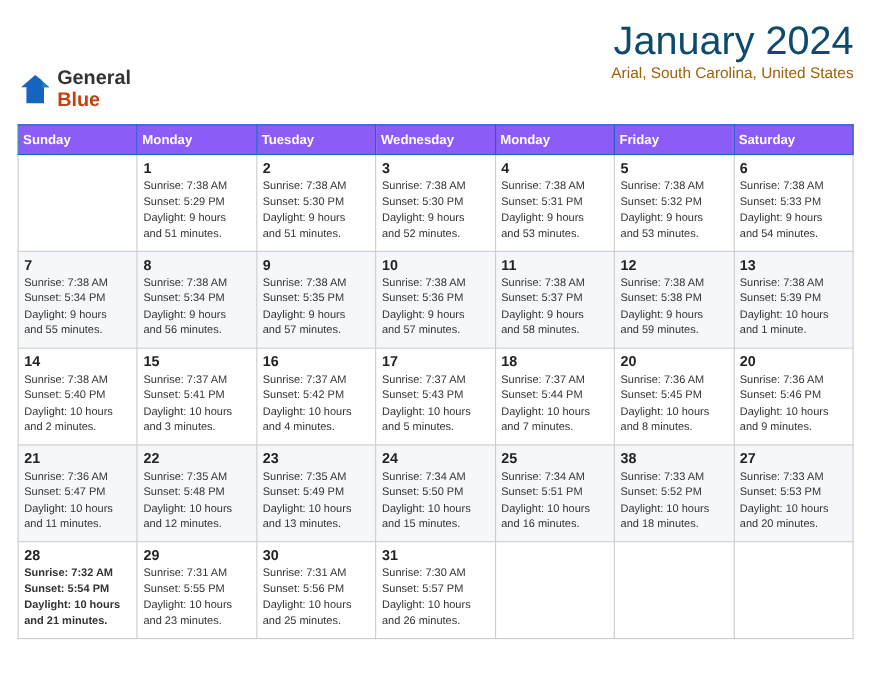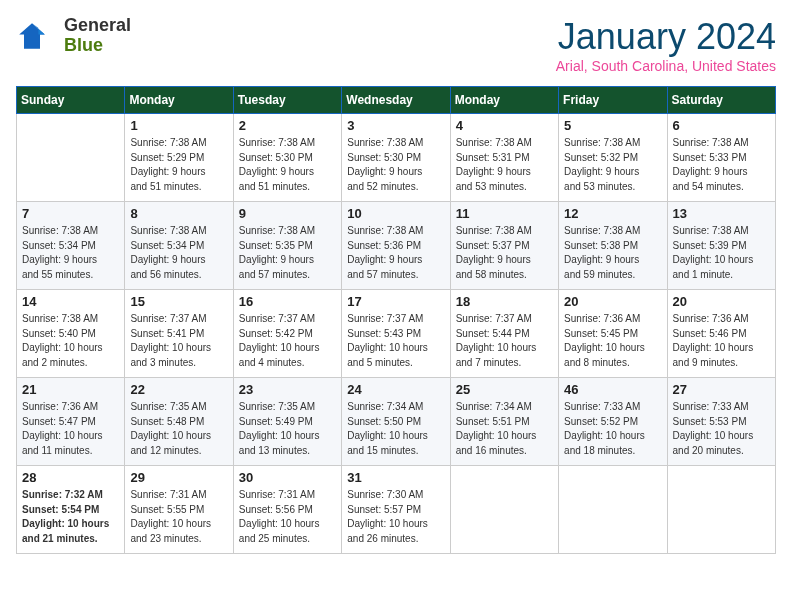--- a/index.html
+++ b/index.html
@@ -12,52 +12,53 @@
     }
     .header {
       display: flex;
       justify-content: space-between;
       align-items: flex-start;
       margin-bottom: 12px;
     }
     .logo {
       display: flex;
       align-items: center;
-      gap: 16px;
+      gap: 4px;
+      margin-top: 45px;
     }
     .logo-text {
       font-size: 18px;
       font-weight: bold;
       line-height: 1.1;
     }
     .logo-general { color: #333; }
-    .logo-blue { color: #4d7c0f; }
+    .logo-blue { color: #c2410c; }
     .logo-icon {
       width: 32px;
       height: 32px;
     }
     .title-block {
       text-align: right;
     }
     .month-title {
       font-size: 36px;
       font-weight: normal;
       color: #0c4a6e;
     }
     .location {
       font-size: 14px;
-      color: #ec4899;
+      color: #a16207;
     }
     table {
       width: 100%;
       border-collapse: collapse;
       table-layout: fixed;
     }
     th {
-      background-color: #14532d;
+      background-color: #8b5cf6;
       color: #fff;
       font-size: 12px;
       font-weight: bold;
       padding: 6px 4px;
       text-align: left;
       border: 1px solid #1565c0;
     }
     td {
       border: 1px solid #ccc;
       vertical-align: top;
@@ -301,21 +302,21 @@
 and 15 minutes.</div>
         </td>
         <td>
           <div class="day-num">25</div>
           <div class="day-info" style="white-space: pre-line;">Sunrise: 7:34 AM
 Sunset: 5:51 PM
 Daylight: 10 hours
 and 16 minutes.</div>
         </td>
         <td>
-          <div class="day-num">46</div>
+          <div class="day-num">38</div>
           <div class="day-info" style="white-space: pre-line;">Sunrise: 7:33 AM
 Sunset: 5:52 PM
 Daylight: 10 hours
 and 18 minutes.</div>
         </td>
         <td>
           <div class="day-num">27</div>
           <div class="day-info" style="white-space: pre-line;">Sunrise: 7:33 AM
 Sunset: 5:53 PM
 Daylight: 10 hours

